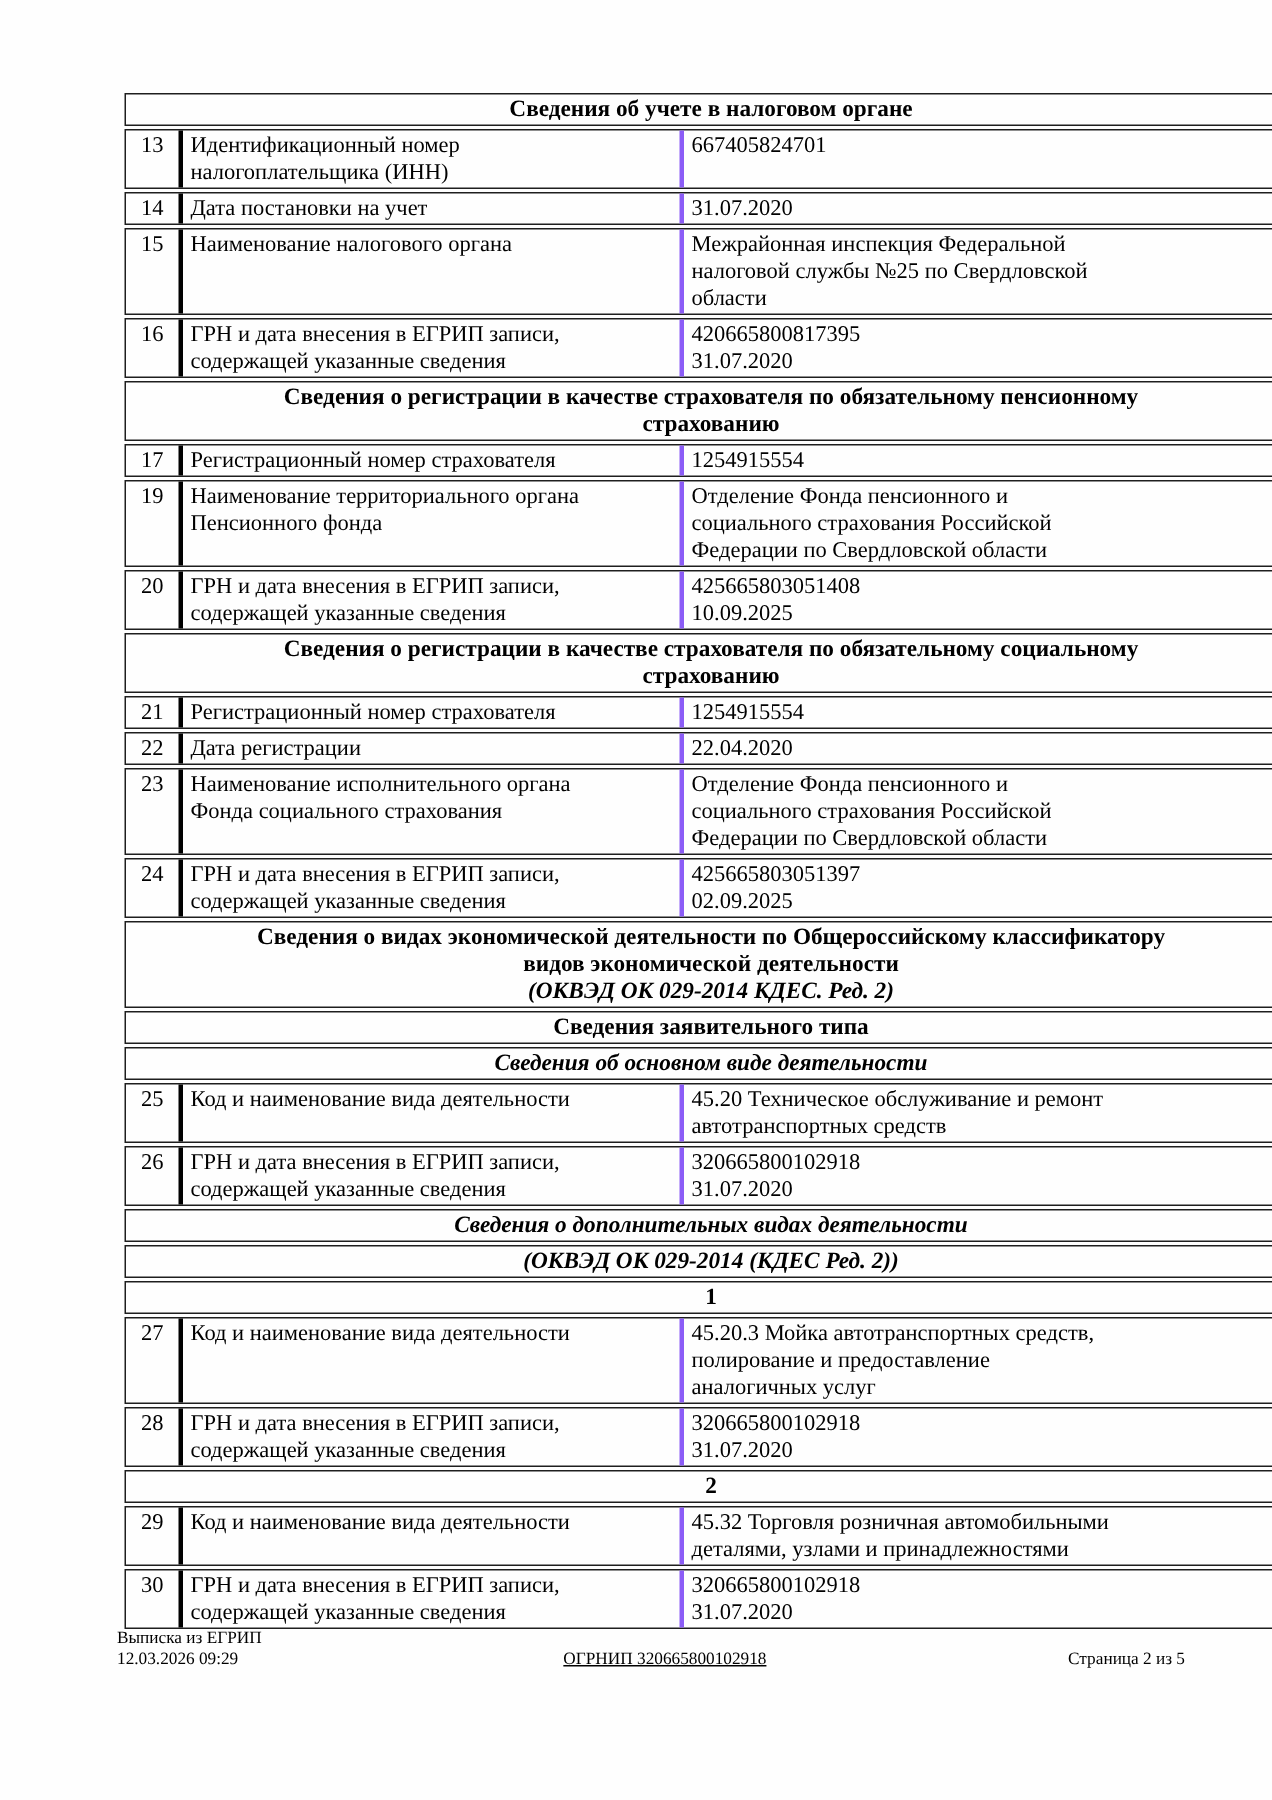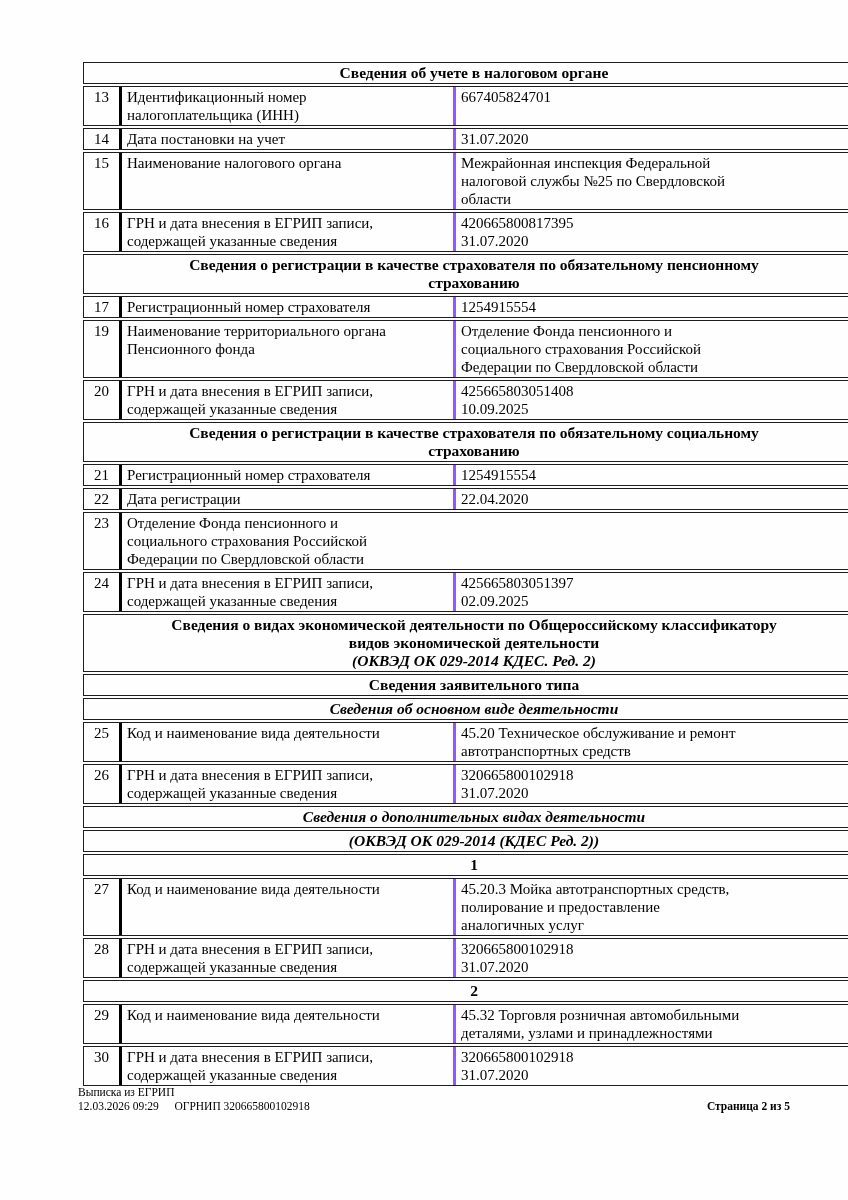--- a/index.html
+++ b/index.html
@@ -68,22 +68,22 @@
     position: absolute;
     left: 78px; right: 58px;
     top: 1085px;
     display: flex;
     align-items: flex-end;
     justify-content: space-between;
     font-size: 11.5px;
     line-height: 14px;
   }
   .footer .f-left { text-align: left; }
-  .footer .f-center { flex: 1; }
-  .footer .f-right { text-align: left; font-weight: bold; }
+  .footer .f-center { text-align: center; flex: 1; text-decoration: underline; }
+  .footer .f-right { text-align: left; }
 </style>
 </head>
 <body>
 
 <div class="page">
   <div class="doc-table">
       <div class="t-row">
         <div class="title-line">Сведения об учете в налоговом органе</div>
       </div>
       <div class="d-row">
@@ -144,20 +144,22 @@
         <div class="c-label">Регистрационный номер страхователя</div>
         <div class="c-value">1254915554</div>
       </div>
       <div class="d-row">
         <div class="c-num">22</div>
         <div class="c-label">Дата регистрации</div>
         <div class="c-value">22.04.2020</div>
       </div>
       <div class="d-row">
         <div class="c-num">23</div>
+        <div class="c-label">Наименование исполнительного органа
+Фонда социального страхования</div>
         <div class="c-value">Отделение Фонда пенсионного и
 социального страхования Российской
 Федерации по Свердловской области</div>
       </div>
       <div class="d-row">
         <div class="c-num">24</div>
         <div class="c-label">ГРН и дата внесения в ЕГРИП записи,
 содержащей указанные сведения</div>
         <div class="c-value">425665803051397
 02.09.2025</div>

